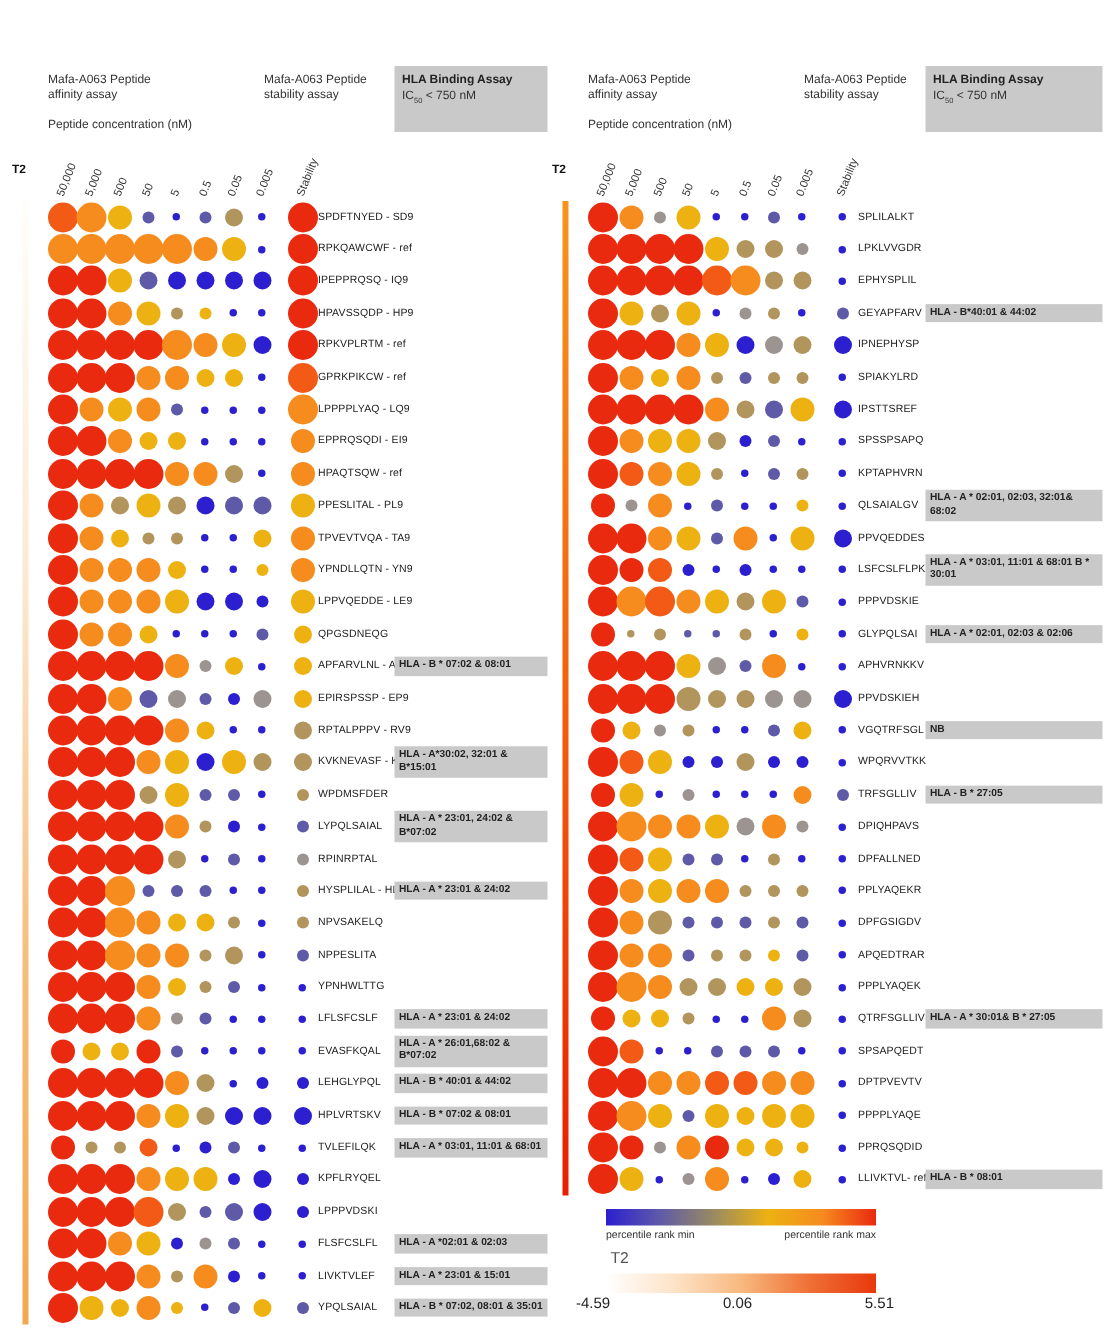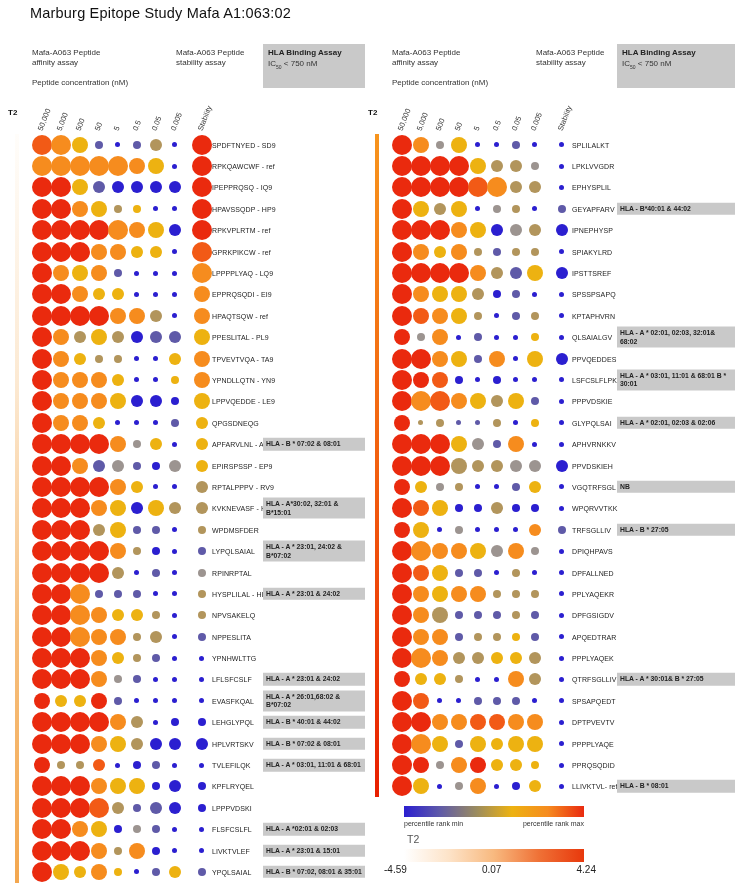--- a/index.html
+++ b/index.html
@@ -31,21 +31,20 @@
     font-size:6.8px;font-weight:bold;color:#222;line-height:8.5px;padding:2px 3px;box-sizing:border-box;text-align:left;}
   .legend-bar{position:absolute;height:11px;}
   .legend-labels{position:absolute;display:flex;justify-content:space-between;font-size:7px;color:#333;}
   .legend-t2{position:absolute;font-size:10.5px;color:#555;}
   .legend-ticks{position:absolute;display:flex;justify-content:space-between;font-size:10px;color:#222;}
 </style>
 </head>
 <body>
 
 <div id="canvas">
-  <div class="title">Marburg Epitope Study  Mafa A1:063:02</div>
 
   <div class="panel" id="panel-left" style="left:8px;">
       <div class="hdr" style="left: 24px; top: 48px; width: 92px;">Mafa-A063 Peptide
 affinity assay</div>
       <div class="hdr" style="left: 168px; top: 48px; width: 80px;">Mafa-A063 Peptide
 stability assay</div>
       <div class="assaybox" style="left: 255px; top: 44px; width: 102px; height: 44px;">
         <div class="l1">HLA Binding Assay</div>
         <div class="l2">IC<sub>50</sub> &lt; 750 nM</div>
       </div>
@@ -2095,16 +2094,16 @@
 
   <div id="pct-bar" class="legend-bar" style="left: 404px; top: 806px; width: 180px; background: linear-gradient(to right, rgb(43, 31, 208), rgb(95, 90, 168), rgb(154, 139, 96), rgb(237, 178, 17), rgb(246, 139, 31), rgb(233, 42, 16));"></div>
   <div class="legend-labels" style="left:404px;top:820px;width:180px;">
     <span>percentile rank min</span>
     <span>percentile rank max</span>
   </div>
   <div class="legend-t2" style="left:407px;top:833px;">T2</div>
   <div id="t2-bar" class="legend-bar" style="left: 404px; top: 849px; width: 180px; height: 13px; background: linear-gradient(to right, rgb(255, 255, 255), rgb(253, 227, 200), rgb(248, 185, 127), rgb(239, 113, 54), rgb(232, 56, 12));"></div>
   <div class="legend-ticks" style="left:384px;top:864px;width:212px;">
     <span>-4.59</span>
-    <span>0.07</span>
-    <span>4.24</span>
+    <span>0.06</span>
+    <span>5.51</span>
   </div>
 </div>
 
 </body></html>

